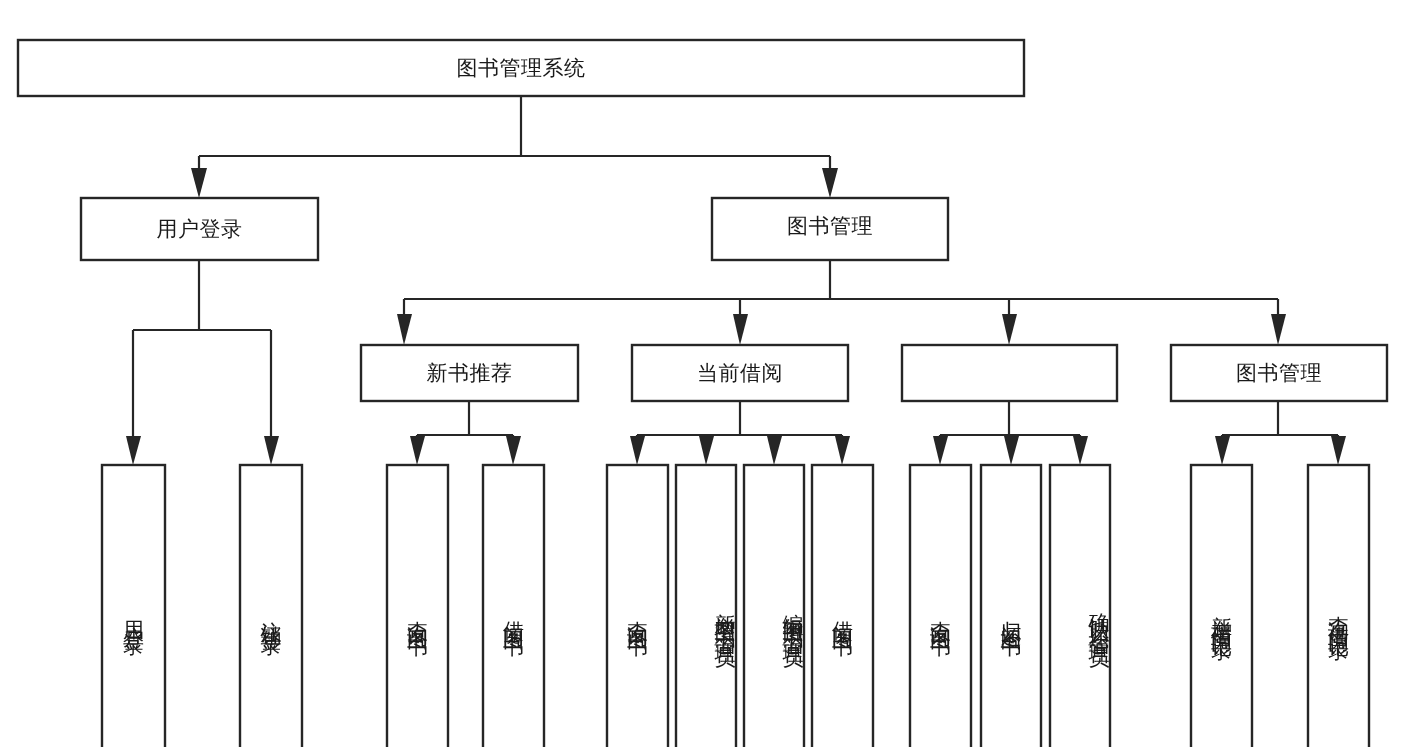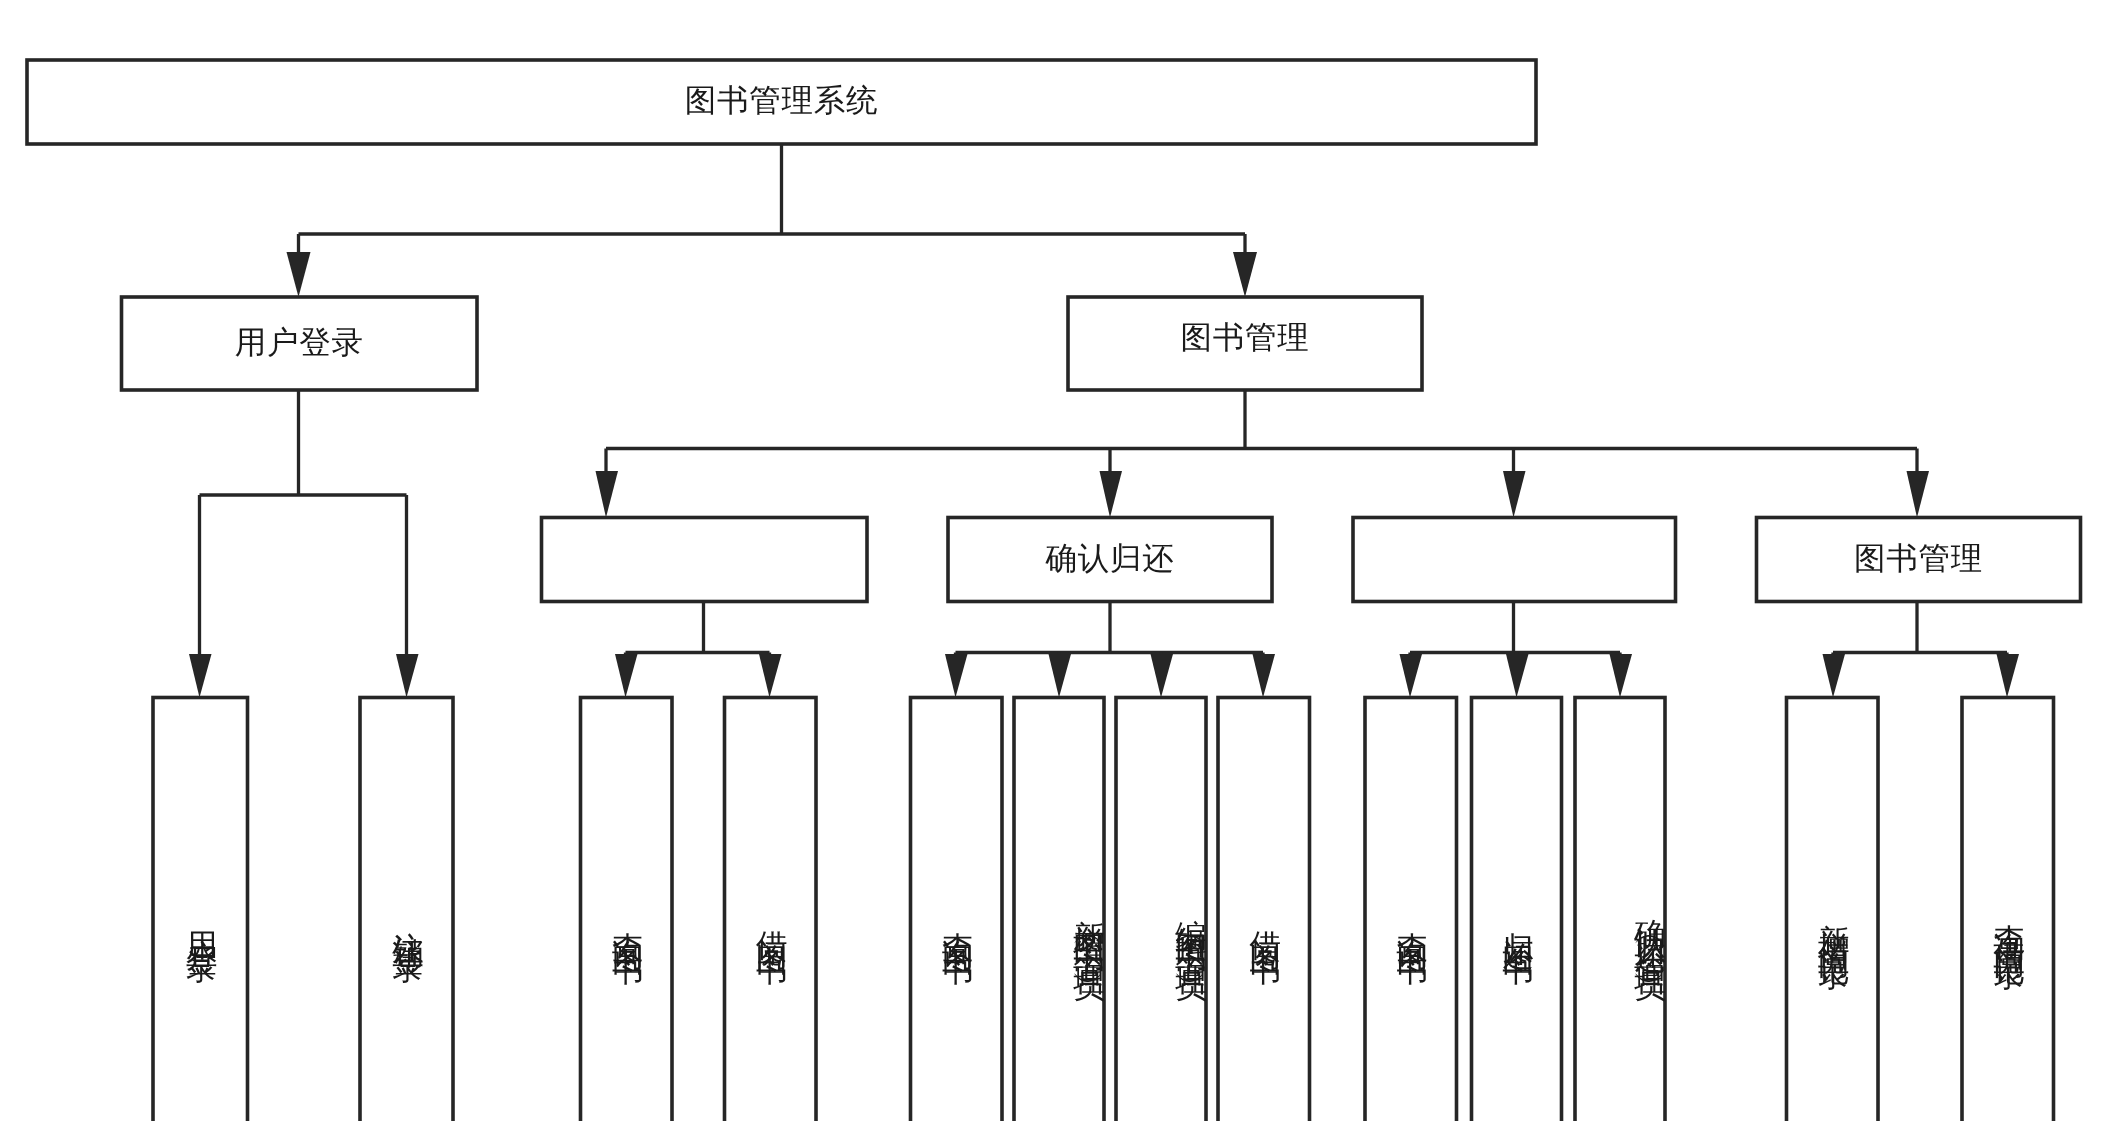--- a/index.html
+++ b/index.html
@@ -165,21 +165,22 @@
     <rect class="node-rect" x="1191" y="437" width="61" height="298"></rect>
     <rect class="node-rect" x="1308" y="437" width="61" height="298"></rect>
 
   </svg>
 
   <div class="node-label horiz" style="left:18px; top:12px; width:1006px; height:56px;">图书管理系统</div>
 
   <div class="node-label horiz" style="left:81px; top:170px; width:237px; height:62px;">用户登录</div>
   <div class="node-label horiz" style="left:712px; top:170px; width:236px; height:56px;">图书管理</div>
 
-  <div class="node-label horiz" style="left:632px; top:317px; width:216px; height:56px;">确认归还</div>
+  <div class="node-label horiz" style="left:361px; top:317px; width:217px; height:56px;">新书推荐</div>
+  <div class="node-label horiz" style="left:632px; top:317px; width:216px; height:56px;">当前借阅</div>
   <div class="node-label horiz" style="left:1171px; top:317px; width:216px; height:56px;">图书管理</div>
 
   <div class="node-label vert" style="left:102px; top:437px; width:63px; height:298px;">用户登录</div>
   <div class="node-label vert" style="left:240px; top:437px; width:62px; height:298px;">注销登录</div>
   <div class="node-label vert" style="left:387px; top:437px; width:61px; height:298px;">查询图书</div>
   <div class="node-label vert" style="left:483px; top:437px; width:61px; height:298px;">借阅图书</div>
   <div class="node-label vert" style="left:607px; top:437px; width:61px; height:298px;">查询图书</div>
   <div class="node-label vert" style="left:676px; top:437px; width:60px; height:298px; align-items:flex-start; padding-top:8px;">新增图书（管理员）</div>
   <div class="node-label vert" style="left:744px; top:437px; width:60px; height:298px; align-items:flex-start; padding-top:8px;">编辑图书（管理员）</div>
   <div class="node-label vert" style="left:812px; top:437px; width:61px; height:298px;">借阅图书</div>

